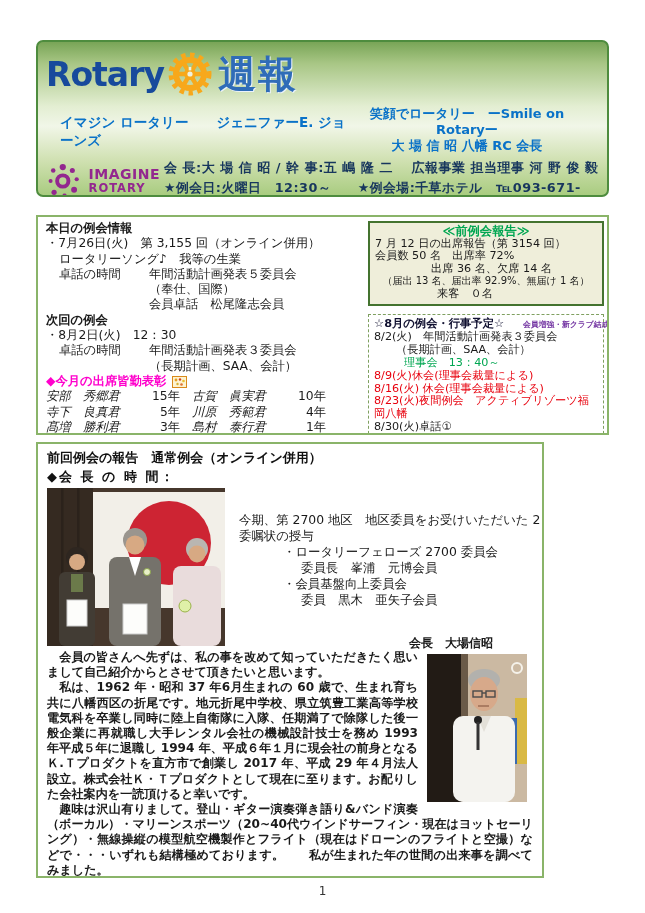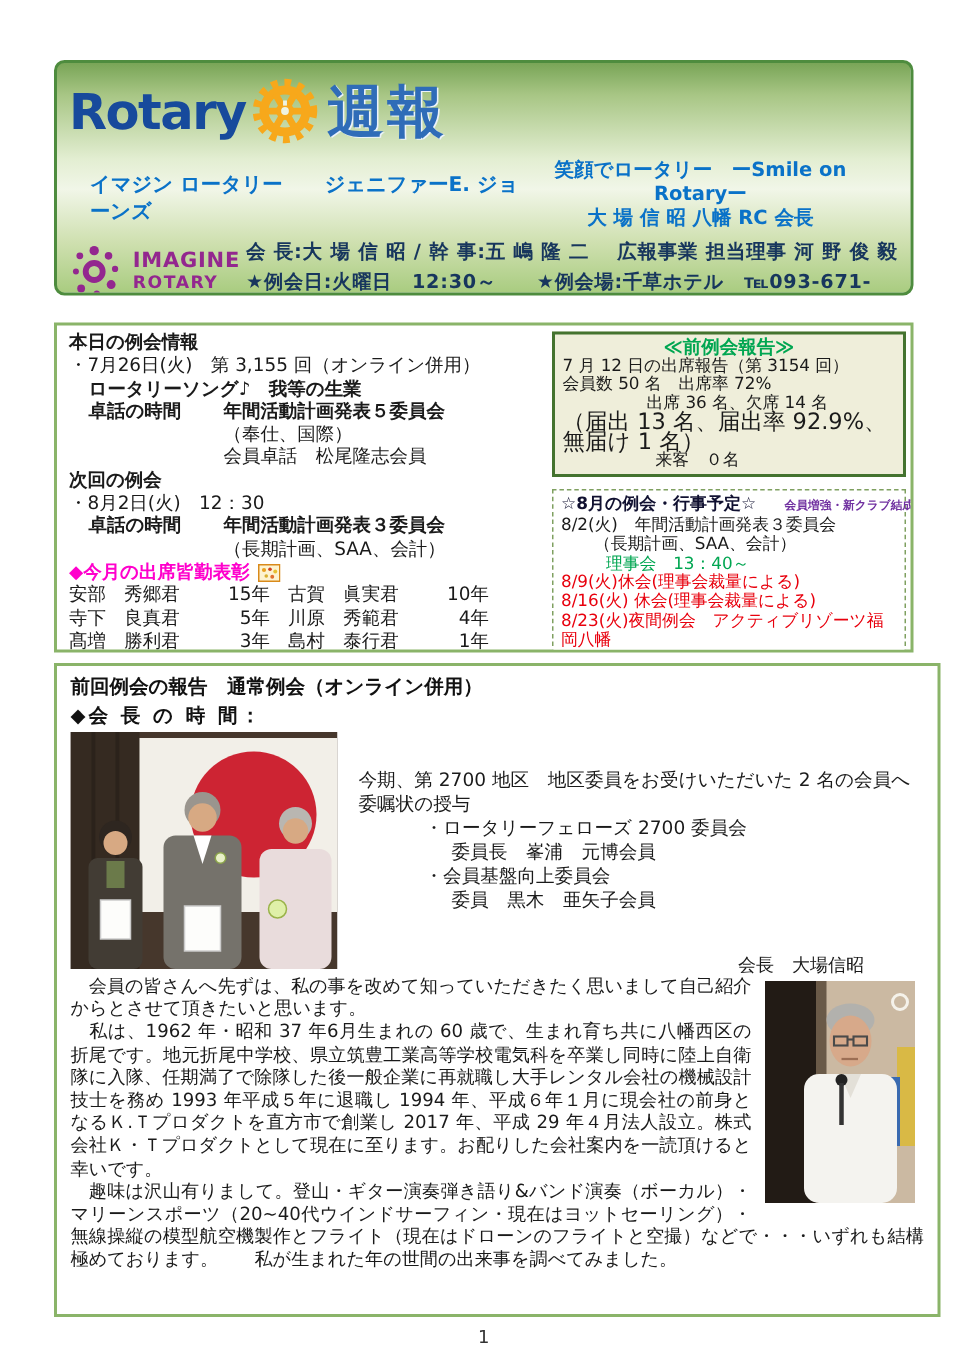--- a/index.html
+++ b/index.html
@@ -32,55 +32,55 @@
   .info{flex:1;color:#17365d;padding-left:4px;}
   .info .officers{font-size:13px;font-weight:bold;letter-spacing:0.5px;}
   .info .meeting{font-size:12.8px;font-weight:bold;margin-top:3px;letter-spacing:0.5px;}
   .info .office{font-size:10.3px;font-weight:bold;margin-top:4px;}
 
   
   .mid-box{position:absolute;left:36px;top:215px;width:573px;height:220px;box-sizing:border-box;
     border:2px solid #8ab469;background:#fff;padding:4px 6px 2px 8px;display:flex;overflow:hidden;}
   .col-left{width:322px;flex:0 0 322px;font-size:12.3px;line-height:15.3px;color:#1a1a1a;}
   .col-left .bold{font-weight:bold;}
-  .ind1{padding-left:13px;font-weight:bold;}
+  .ind1{padding-left:13px;}
   .ind2{padding-left:103px;}
   .lbl{display:inline-block;width:90px;}
   .awards-title{color:#ff00cc;font-weight:bold;display:flex;align-items:center;gap:6px;}
-  .aw-n{display:inline-block;width:94px;}
+  .aw-n{display:inline-block;width:94px;font-style:italic;}
   .aw-y{display:inline-block;width:40px;text-align:right;margin-right:12px;}
   .aw-y:last-child{margin-right:0;}
   .col-right{margin-left:auto;width:236px;flex:0 0 236px;}
   .boxA{border:2px solid #44732f;background:#efeeda;box-sizing:border-box;padding:2px 5px 3px;
         font-size:11.2px;line-height:12.6px;color:#1a1a1a;}
   .boxA .ttl{text-align:center;color:#00a651;font-weight:bold;font-size:12.3px;}
   .boxA .c{padding-left:56px;}
-  .boxA .s{font-size:15px;}
+  .boxA .s{font-size:10px;text-align:center;}
   .boxA .c2{padding-left:62px;}
   .boxB{border:1.5px dashed #7fa060;box-sizing:border-box;margin-top:8px;padding:3px 5px 4px;
         font-size:11.2px;line-height:12.8px;color:#1a1a1a;background:#fff;}
   .boxB .ttl-row{display:flex;align-items:baseline;gap:19px;}
   .boxB .ttl{font-weight:bold;color:#101030;font-size:11.3px;white-space:nowrap;}
   .boxB .mtheme{color:#7030a0;font-weight:bold;font-size:7.8px;white-space:nowrap;}
   .it-ind{padding-left:22px;}
   .it-ind2{padding-left:30px;color:#00a651;}
   .it-red{color:#e8000d;}
 
   
-  .bottom-box{position:absolute;left:36px;top:442px;width:591px;height:436px;box-sizing:border-box;
+  .bottom-box{position:absolute;left:36px;top:442px;width:508px;height:436px;box-sizing:border-box;
     border:2px solid #8ab469;background:#fff;padding:5px 9px 2px 9px;overflow:hidden;}
   .rep-title{font-weight:bold;font-size:13px;color:#111;}
   .chair-time{font-weight:bold;font-size:13px;color:#111;letter-spacing:2px;margin-top:1px;}
   .photo-row{display:flex;margin-top:2px;}
   .photo1{flex:0 0 178px;}
   .commission{padding-left:14px;padding-top:24px;font-size:12.4px;line-height:16px;color:#1a1a1a;}
   .commission .ci{width:368px;}
   .commission .c-ind1{padding-left:44px;}
   .commission .c-ind2{padding-left:62px;}
-  .body-text{margin-top:4px;font-size:12.1px;line-height:15.2px;color:#1a1a1a;text-align:justify;}
+  .body-text{margin-top:4px;font-size:12.1px;line-height:15.2px;color:#1a1a1a;text-align:justify;font-weight:bold;}
   .chairman-fig{float:right;width:106px;margin:-14px 0 4px 9px;}
   .chairman-cap{font-size:12px;color:#1a1a1a;white-space:nowrap;margin:0 0 3px -18px;}
   .body-text p{margin:0;}
 
   .page-num{position:absolute;top:884px;left:0;width:100%;text-align:center;font-size:12px;color:#333;}
 </style>
 </head>
 <body>
 
 <div class="page">

